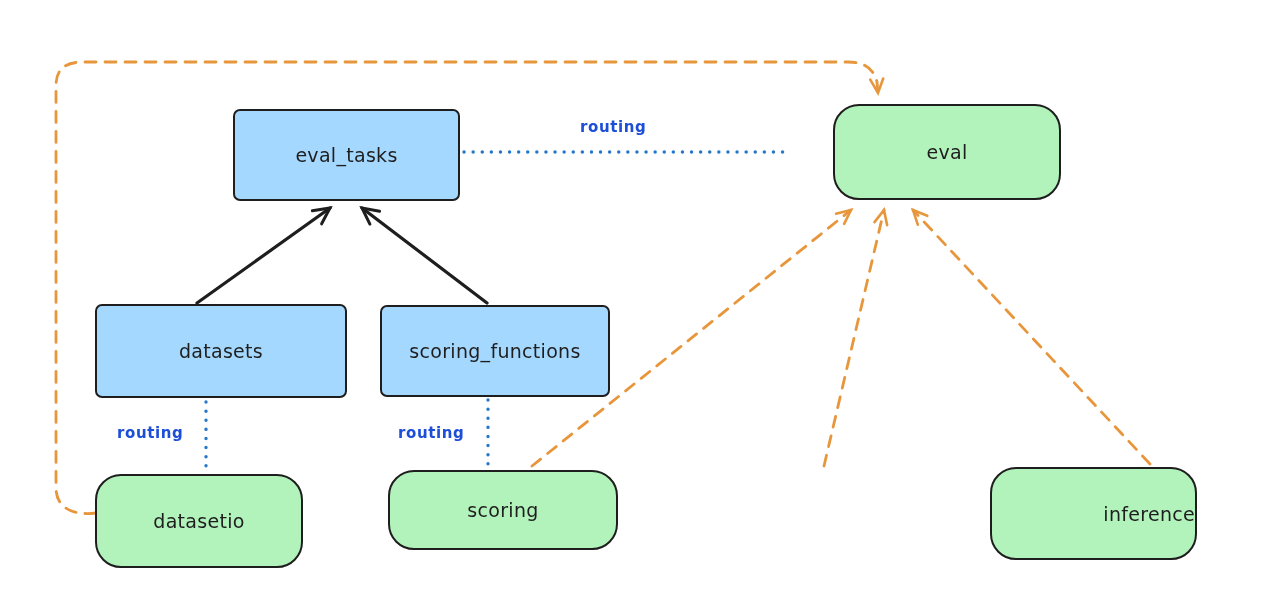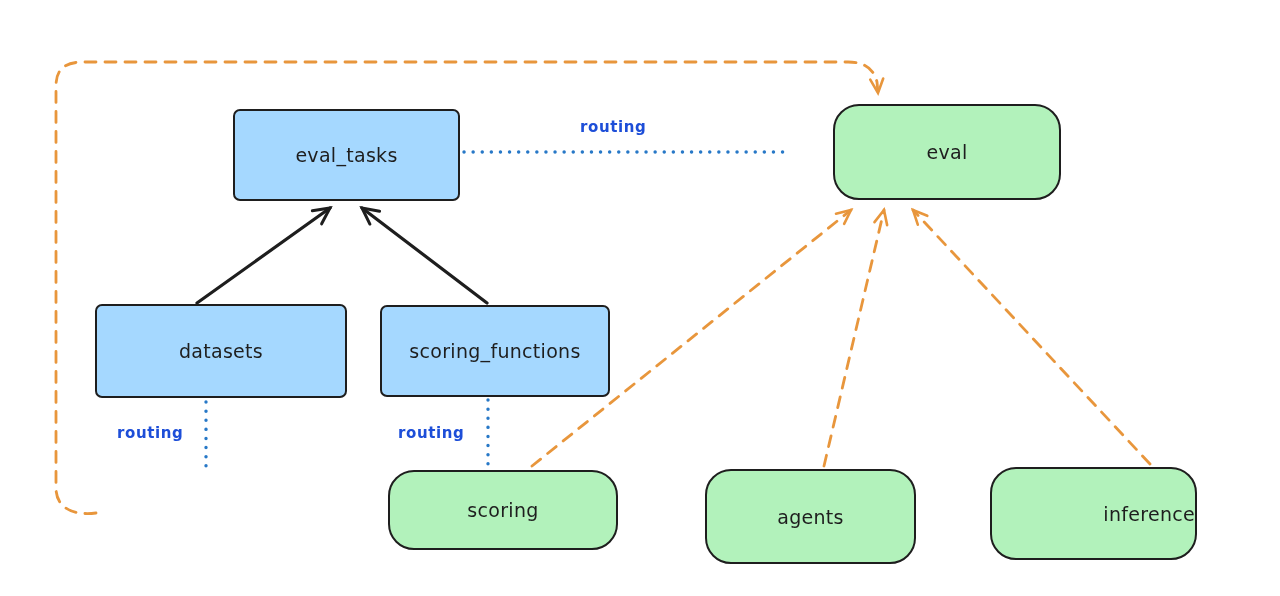--- a/index.html
+++ b/index.html
@@ -84,28 +84,28 @@
   </div>
 
   <div class="node node-blue" style="left:95px; top:304px; width:252px; height:94px;">
     <span>datasets</span>
   </div>
 
   <div class="node node-blue" style="left:380px; top:305px; width:230px; height:92px;">
     <span>scoring_functions</span>
   </div>
 
+  <div class="node node-green" style="left:95px; top:474px; width:208px; height:94px;">
+    <span>datasetio</span>
+  </div>
 
   <div class="node node-green" style="left:388px; top:470px; width:230px; height:80px;">
     <span>scoring</span>
   </div>
 
-  <div class="node node-green" style="left:705px; top:469px; width:211px; height:95px;">
-    <span>agents</span>
-  </div>
 
   <div class="node node-green" style="left:990px; top:467px; width:207px; height:93px;justify-content:flex-end;">
     <span>inference</span>
   </div>
 
   <div class="edge-label" style="left:580px; top:118px;">routing</div>
   <div class="edge-label" style="left:117px; top:424px;">routing</div>
   <div class="edge-label" style="left:398px; top:424px;">routing</div>
 
 </div>

